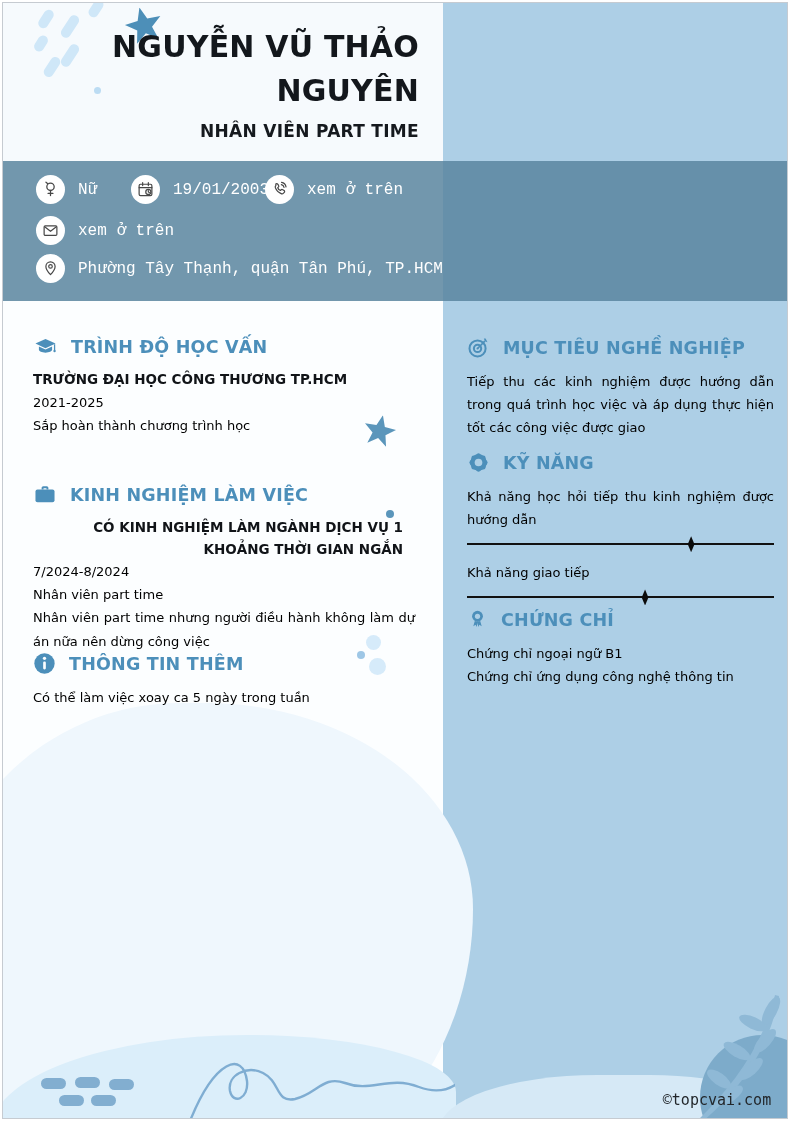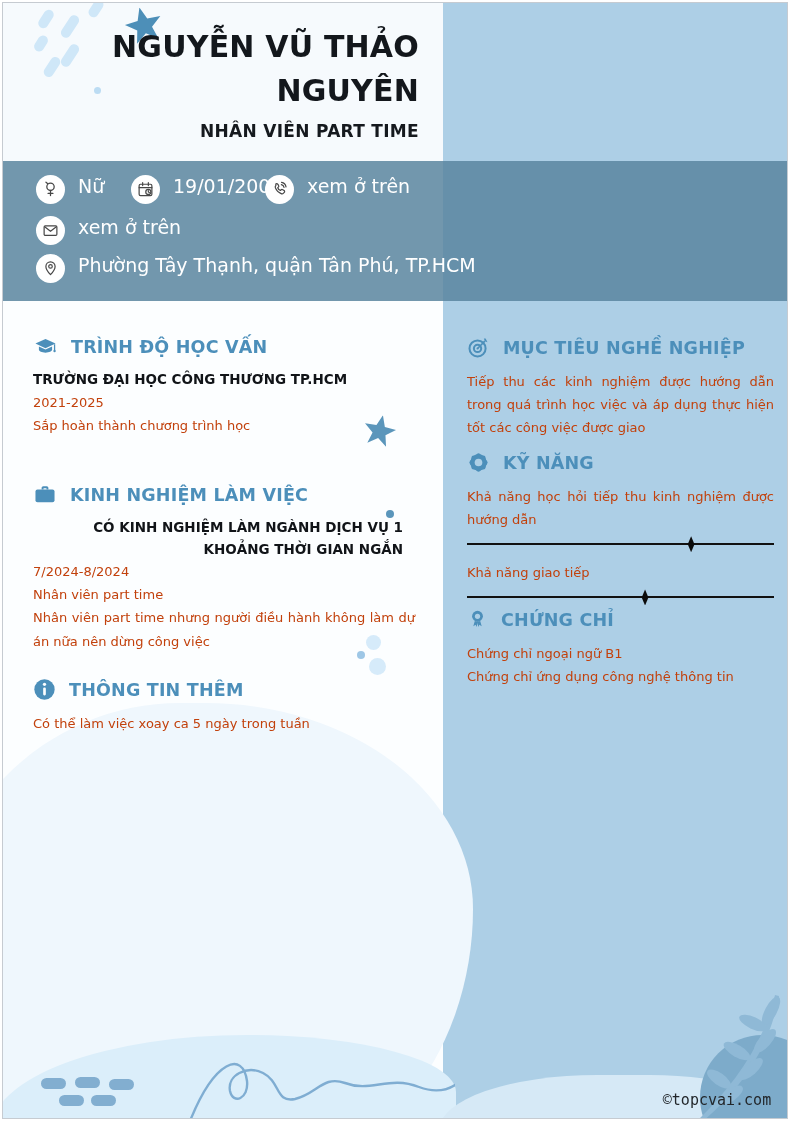--- a/index.html
+++ b/index.html
@@ -34,28 +34,28 @@
   
   .photo {
     position:absolute; left:517px; top:12px; width:210px; height:256px; z-index:4;
     background:#f0f0f0; border:6px solid #ffffff; border-radius:110px 110px 0 0;
     box-shadow:0 2px 6px rgba(0,0,0,.12); cursor:pointer; text-align:center;
   }
   .photo-caption { position:absolute; left:0; right:0; top:178px; font-size:16px; font-weight:500; color:#3a3a3a; }
   .camera { position:absolute; left:50%; top:42px; transform:translateX(-50%); }
 
   
-  .c-row { position:absolute; display:flex; color:#ffffff; font-size:19px; z-index:5; }
+  .c-row { position:absolute; display:flex; align-items:center; color:#ffffff; font-size:16px; z-index:5;font-family:Liberation Mono, monospace; }
   .c-ic  { width:29px; height:29px; border-radius:50%; background:#ffffff; display:flex; align-items:center; justify-content:center; flex:0 0 29px; margin-right:13px; }
 
   
   .sec { position:absolute; }
   .sec-head { display:flex; align-items:center; gap:13px; color:#4c8fba; margin-bottom:11px;margin-top:8px; }
   .sec-head .t { font-size:17.5px; font-weight:700; letter-spacing:.2px; }
-  .body-txt { font-size:13px; color:#c2410c; line-height:1.78; }
+  .body-txt { font-size:13px; color:#000000; line-height:1.78; }
   .bold-line { font-size:13.5px; font-weight:700; color:#111418; line-height:1.6; }
   .just { text-align:justify; }
 
   
   .skill-line { position:relative; height:14px; margin:6px 0 10px 0; }
   .skill-line .rail { position:absolute; left:0; right:0; top:6px; height:2px; background:#111; }
   .skill-marker { position:absolute; top:-1px; width:12px; height:16px; background:#0b0b0b;
                   clip-path:polygon(50% 0,78% 50%,50% 100%,22% 50%); }
 
   
@@ -188,21 +188,21 @@
           </svg>
         </span>
         <span class="t">KINH NGHIỆM LÀM VIỆC</span>
       </div>
       <div class="bold-line" style="width:370px;text-align:right;">CÓ KINH NGHIỆM LÀM NGÀNH DỊCH VỤ 1 KHOẢNG THỜI GIAN NGẮN</div>
       <div class="body-txt">7/2024-8/2024</div>
       <div class="body-txt">Nhân viên part time</div>
       <div class="body-txt just">Nhân viên part time nhưng người điều hành không làm dự án nữa nên dừng công việc</div>
     </div>
 
-    <div class="sec" style="left:30px; top:667px; width:382px;">
+    <div class="sec" style="left:30px; top:641px; width:382px;">
       <div class="sec-head">
         <span>
           <svg width="23" height="23" viewBox="0 0 24 24">
             <circle cx="12" cy="12" r="10.6" fill="#4c8fba"></circle>
             <rect x="10.6" y="10" width="2.8" height="8.2" rx="1.2" fill="#fcfeff"></rect>
             <circle cx="12" cy="6.6" r="1.7" fill="#fcfeff"></circle>
           </svg>
         </span>
         <span class="t">THÔNG TIN THÊM</span>
       </div>

